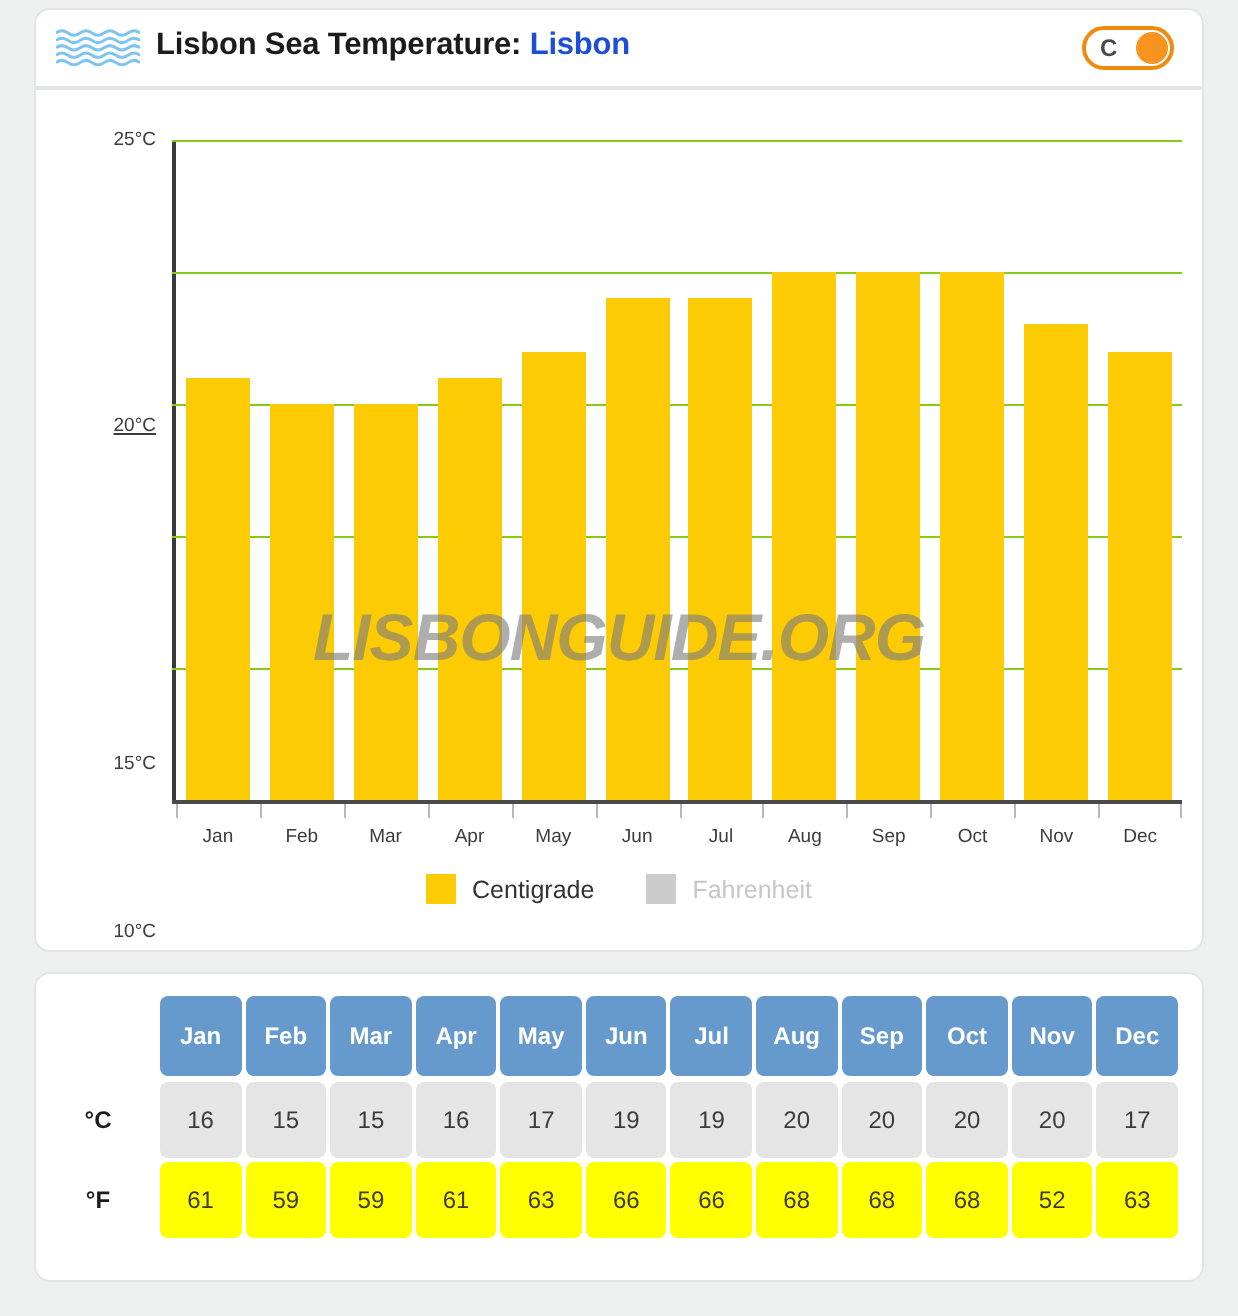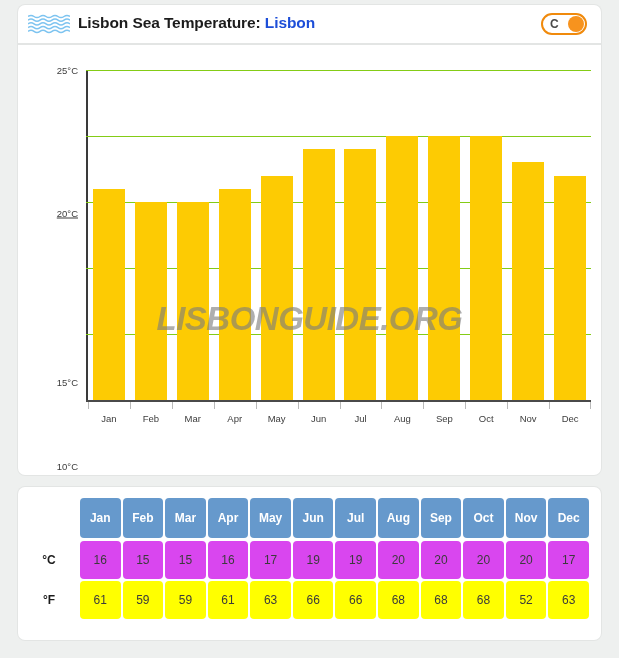--- a/index.html
+++ b/index.html
@@ -140,21 +140,21 @@
   .cell {
     flex: 1 1 0; height: 38px;
     display: flex; align-items: center; justify-content: center;
     font-size: 12px; color: #3b3b3b;
     border-radius: 4px;
   }
   .cell.head {
     background: #6699cc; color: #ffffff; font-weight: bold;
     height: 40px;
   }
-  .cell.c { background: #d946ef; }
+  .cell.c { background: #e5e5e5; }
   .cell.f { background: #ffff00; }
   .trow.headrow { height: 44px; }
 </style>
 </head>
 <body>
 
 <div class="page">
 
   <div class="card card-top">
     <div class="hdr">
@@ -255,20 +255,30 @@
           <div class="xcell">May</div>
           <div class="xcell">Jun</div>
           <div class="xcell">Jul</div>
           <div class="xcell">Aug</div>
           <div class="xcell">Sep</div>
           <div class="xcell">Oct</div>
           <div class="xcell">Nov</div>
           <div class="xcell">Dec</div>
         </div>
 
+      <div class="legend">
+        <div class="legend-item">
+          <span class="legend-sw on"></span>
+          <span class="legend-tx">Centigrade</span>
+        </div>
+        <div class="legend-item">
+          <span class="legend-sw off"></span>
+          <span class="legend-tx off">Fahrenheit</span>
+        </div>
+      </div>
 
     </div>
   </div>
 
   <div class="card card-table">
     <div class="tbl-wrap">
       <div class="trow headrow">
         <div class="rowlabel"></div>
         <div class="cells" id="thead">
             <div class="cell head">Jan</div>

